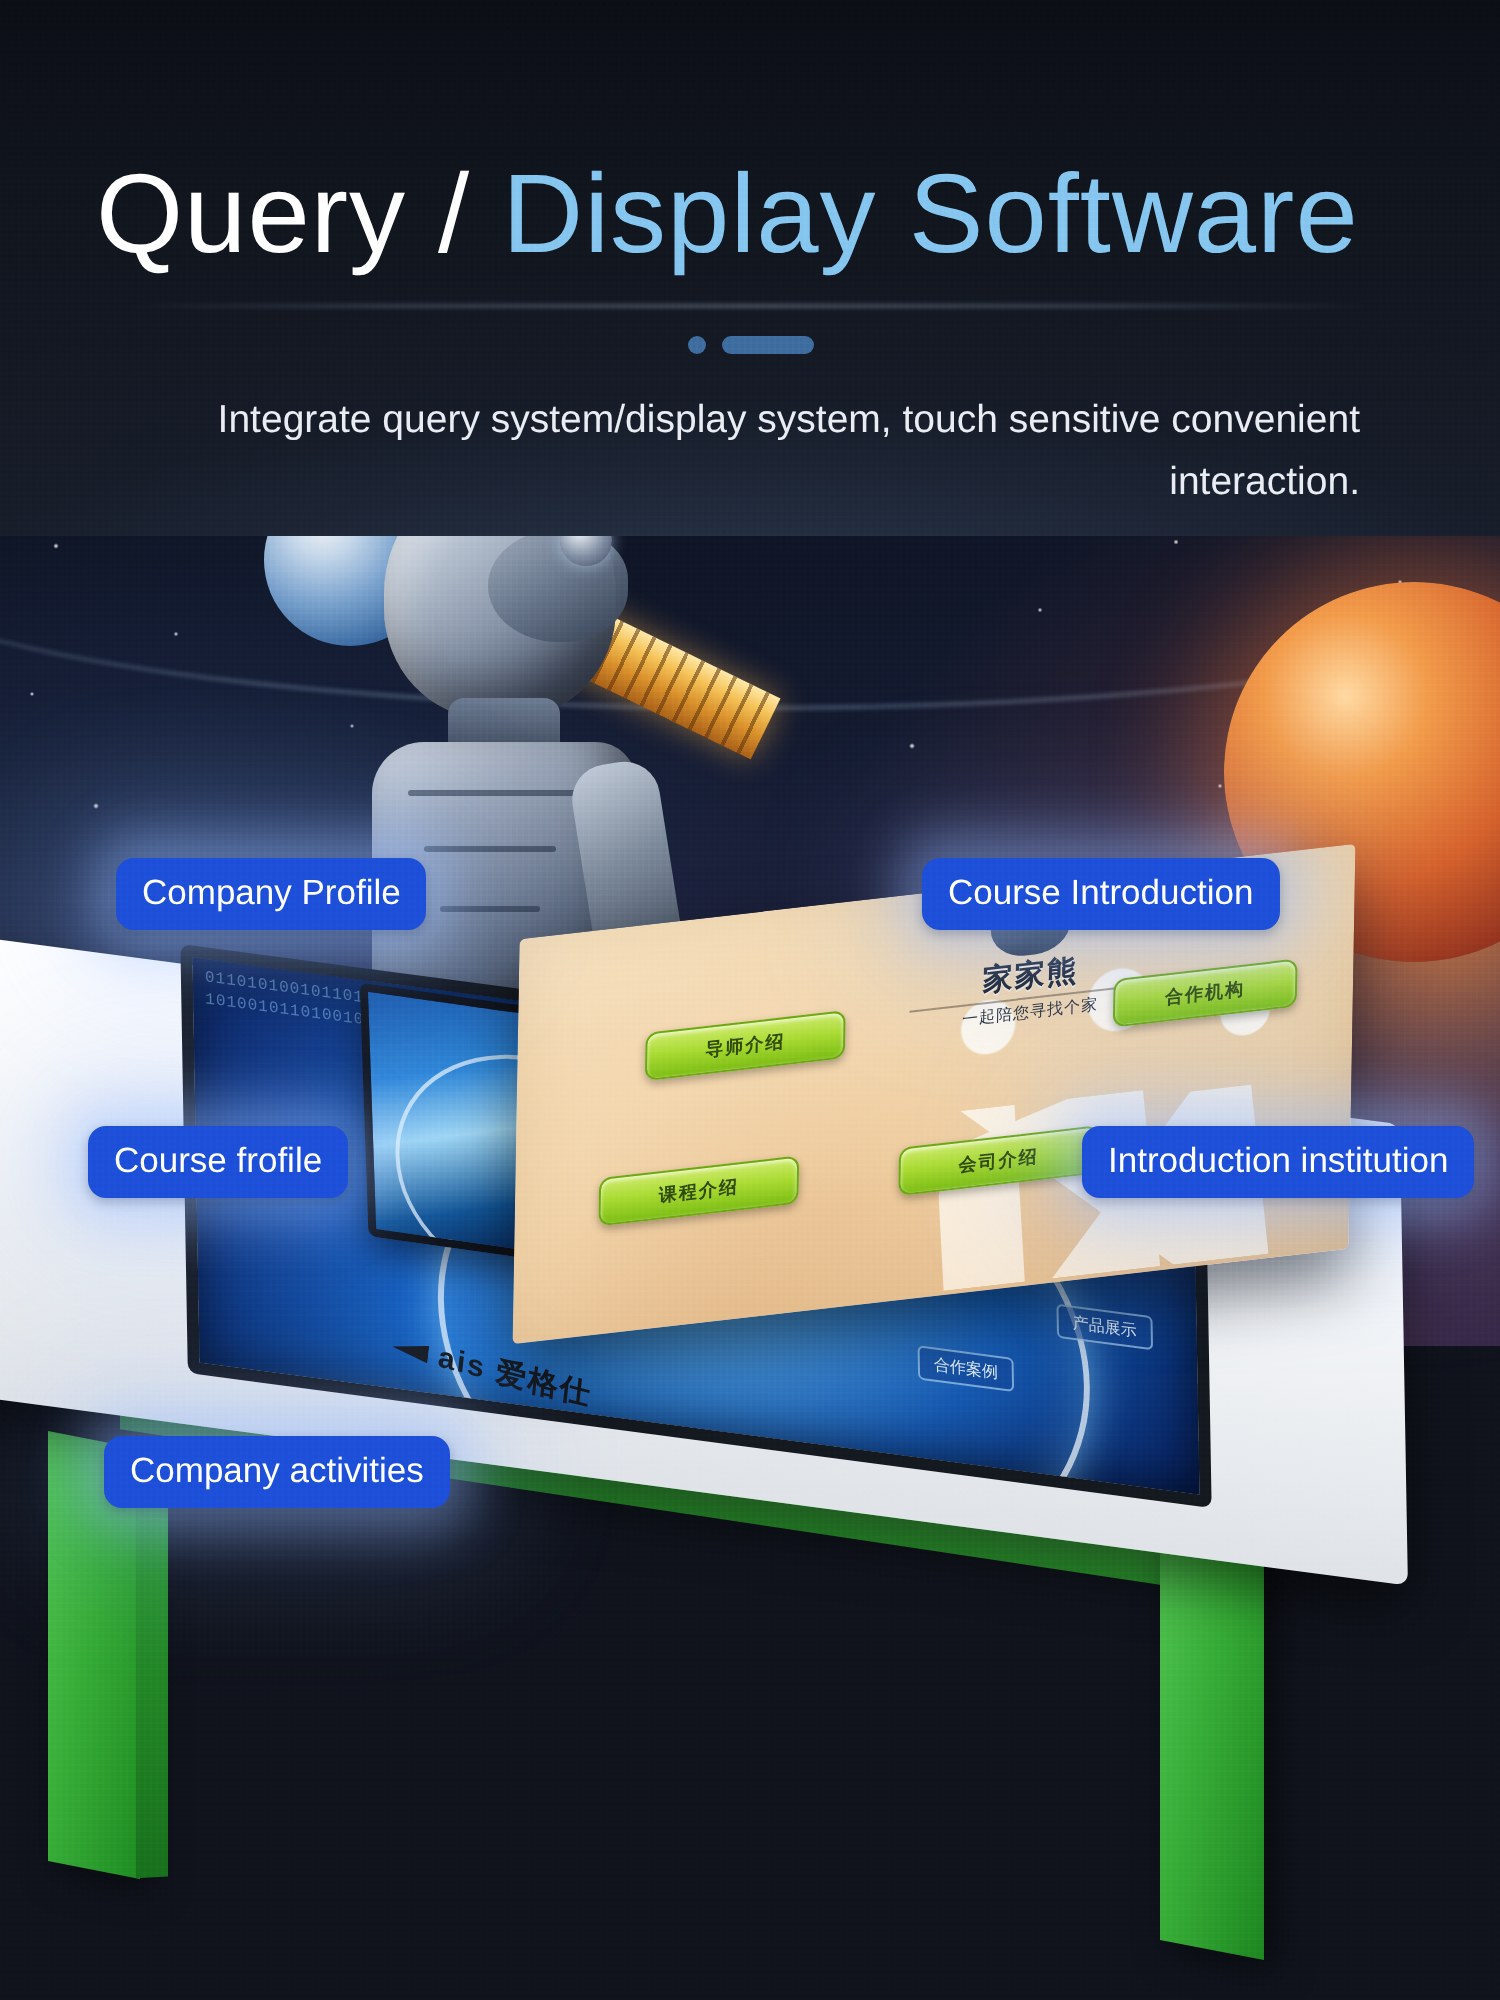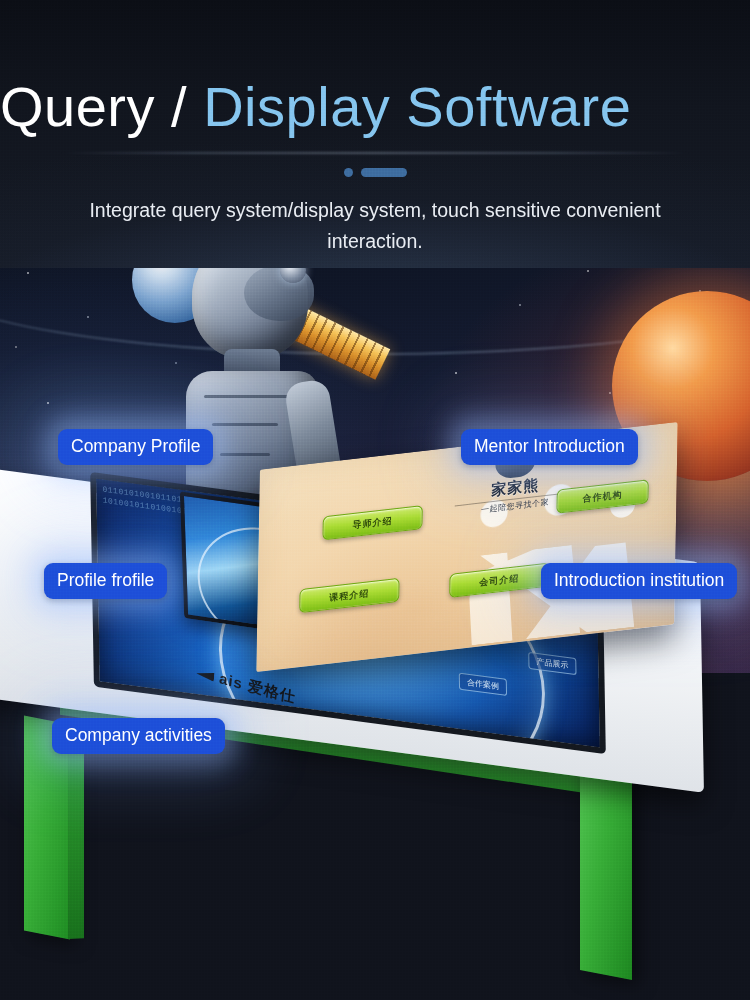--- a/index.html
+++ b/index.html
@@ -35,33 +35,34 @@
   .header .hairline{
     position:absolute;left:8%;top:152px;width:84%;height:2px;
     background:linear-gradient(90deg,rgba(255,255,255,0),rgba(190,210,235,.22) 22%,rgba(210,228,248,.30) 50%,rgba(190,210,235,.22) 78%,rgba(255,255,255,0));
     filter:blur(1px);
   }
 
   .title{
     position:absolute;left:0;top:76px;width:620px;text-align:center;
     font-size:56px;line-height:62px;font-weight:400;letter-spacing:.5px;
     white-space:nowrap;
+    padding-left:48px;
   }
   .title .w{color:#ffffff;}
   .title .b{color:#84c5ef;}
 
   .divider{
     position:absolute;left:0;top:166px;width:750px;height:12px;
     display:flex;align-items:center;justify-content:center;gap:8px;
   }
   .divider .dot{width:9px;height:9px;border-radius:50%;background:#3d6b9e;}
   .divider .bar{width:46px;height:9px;border-radius:5px;background:#3d6b9e;}
 
   .subtitle{
-    position:absolute;left:70px;top:195px;width:610px;text-align:center;
+    position:absolute;left:70px;top:195px;width:610px;text-align:right;
     color:#e9edf3;font-size:19.5px;line-height:31px;font-weight:400;
   }
 
   
   .scene{
     position:absolute;left:0;top:243px;width:750px;height:430px;z-index:4;
     overflow:hidden;
     background:
       radial-gradient(85% 120% at 96% 52%, rgba(255,160,90,.50) 0%, rgba(150,60,60,.22) 22%, rgba(0,0,0,0) 48%),
       radial-gradient(120% 70% at 50% 104%, rgba(255,226,200,.85) 0%, rgba(200,150,175,.40) 18%, rgba(60,60,110,.18) 40%, rgba(0,0,0,0) 64%),
@@ -424,19 +425,19 @@
       <div class="cn-sub">一起陪您寻找个家</div>
     </div>
 
     <div class="gbtn g1">导师介绍</div>
     <div class="gbtn g2">合作机构</div>
     <div class="gbtn g3">课程介绍</div>
     <div class="gbtn g4">会司介绍</div>
   </div>
 
   <div class="badge b-company-profile">Company Profile</div>
-  <div class="badge b-mentor">Mentor Introduction</div>
-  <div class="badge b-product">Profile frofile</div>
+  <div class="badge b-mentor">Course Introduction</div>
+  <div class="badge b-product">Course frofile</div>
   <div class="badge b-coop">Introduction institution</div>
   <div class="badge b-activities">Company activities</div>
 
   <div class="texture"></div>
 </div>
 
 </body></html>

